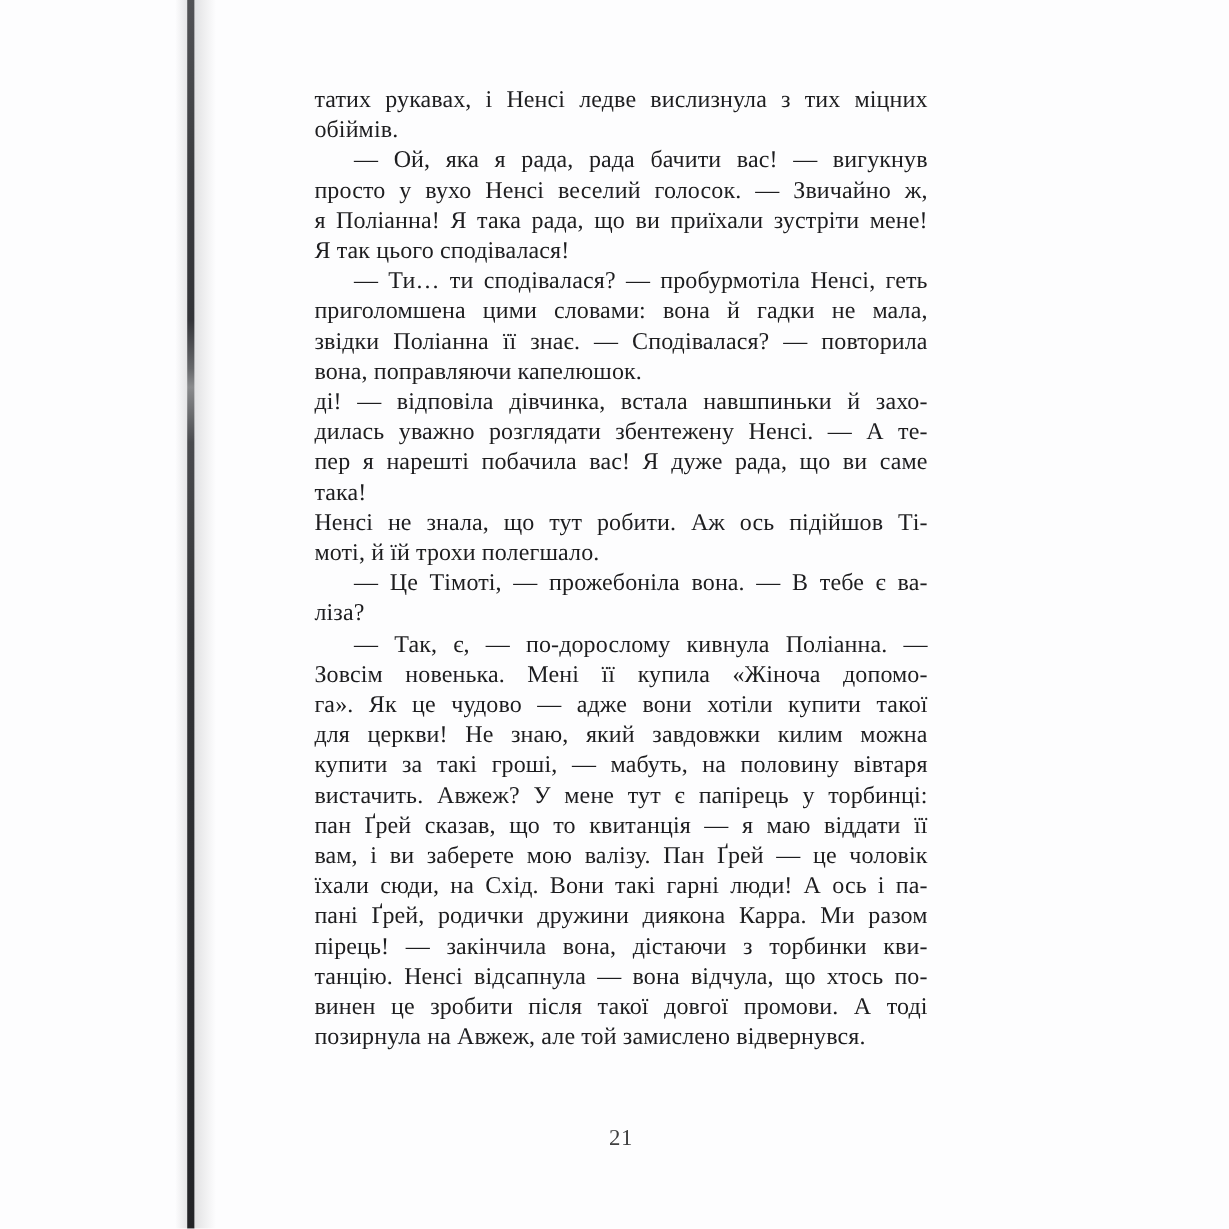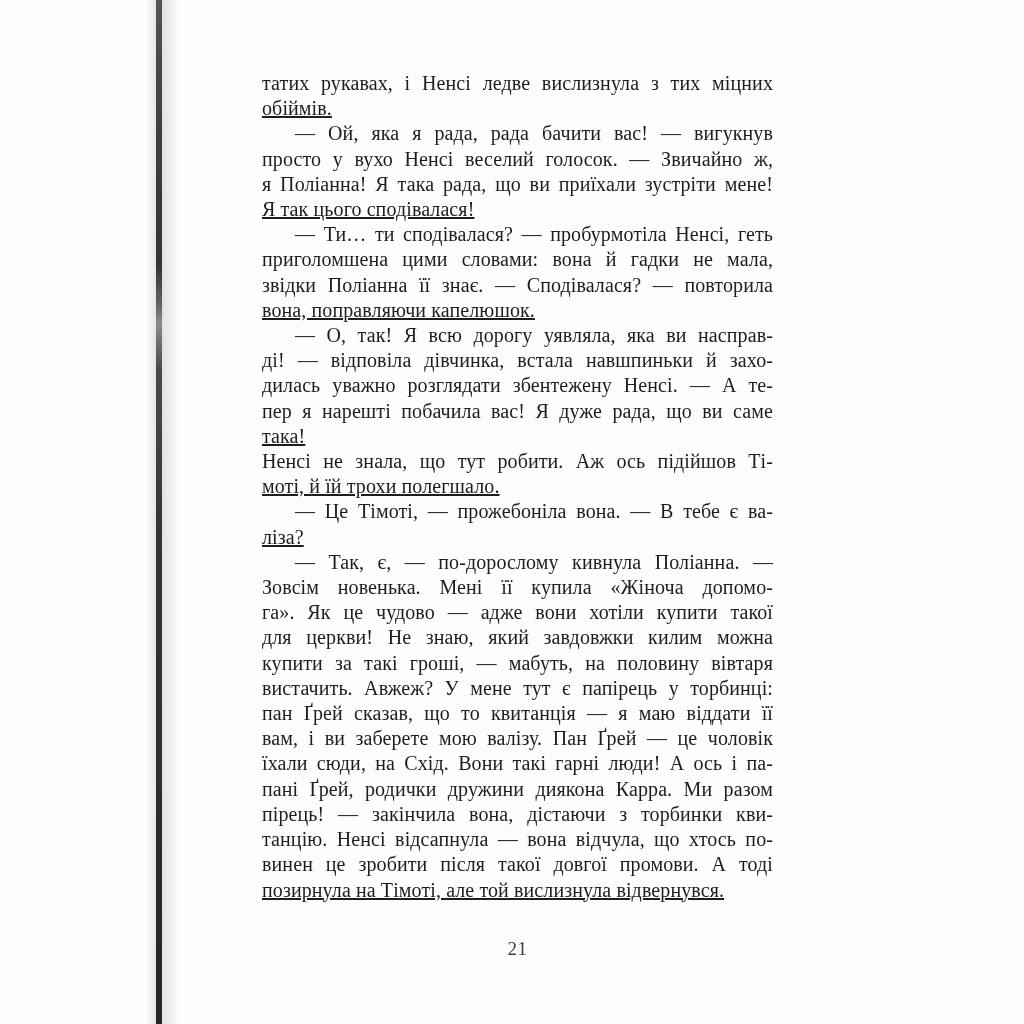--- a/index.html
+++ b/index.html
@@ -64,21 +64,20 @@
     padding: 0;
   }
   .line {
     text-align: justify;
     text-align-last: justify;
     text-justify: inter-word;
     white-space: normal;
   }
   .line.last {
     text-align-last: left;
-    text-decoration: underline;
   }
   .para.indent .line.first {
     text-indent: 33px;
   }
   .page-number {
     position: absolute;
     left: 262px;
     top: 938px;
     width: 511px;
     text-align: center;
@@ -105,21 +104,20 @@
         <div class="line">я Поліанна! Я така рада, що ви приїхали зустріти мене!</div>
         <div class="line last">Я так цього сподівалася!</div>
       </div>
       <div class="para indent">
         <div class="line first">— Ти… ти сподівалася? — пробурмотіла Ненсі, геть</div>
         <div class="line">приголомшена цими словами: вона й гадки не мала,</div>
         <div class="line">звідки Поліанна її знає. — Сподівалася? — повторила</div>
         <div class="line last">вона, поправляючи капелюшок.</div>
       </div>
       <div class="para indent">
-        <div class="line first">— О, так! Я всю дорогу уявляла, яка ви насправ-</div>
         <div class="line">ді! — відповіла дівчинка, встала навшпиньки й захо-</div>
         <div class="line">дилась уважно розглядати збентежену Ненсі. — А те-</div>
         <div class="line">пер я нарешті побачила вас! Я дуже рада, що ви саме</div>
         <div class="line last">така!</div>
       </div>
       <div class="para">
         <div class="line first">Ненсі не знала, що тут робити. Аж ось підійшов Ті-</div>
         <div class="line last">моті, й їй трохи полегшало.</div>
       </div>
       <div class="para indent">
@@ -133,18 +131,18 @@
         <div class="line">для церкви! Не знаю, який завдовжки килим можна</div>
         <div class="line">купити за такі гроші, — мабуть, на половину вівтаря</div>
         <div class="line">вистачить. Авжеж? У мене тут є папірець у торбинці:</div>
         <div class="line">пан Ґрей сказав, що то квитанція — я маю віддати її</div>
         <div class="line">вам, і ви заберете мою валізу. Пан Ґрей — це чоловік</div>
         <div class="line">їхали сюди, на Схід. Вони такі гарні люди! А ось і па-</div>
         <div class="line">пані Ґрей, родички дружини диякона Карра. Ми разом</div>
         <div class="line">пірець! — закінчила вона, дістаючи з торбинки кви-</div>
         <div class="line">танцію. Ненсі відсапнула — вона відчула, що хтось по-</div>
         <div class="line">винен це зробити після такої довгої промови. А тоді</div>
-        <div class="line last">позирнула на Тімоті, але той вислизнула відвернувся.</div>
+        <div class="line last">позирнула на Авжеж, але той замислено відвернувся.</div>
       </div>
     </div>
 
   <div class="page-number" style="color: #404040;">21</div>
 </div>
 
 </body></html>

